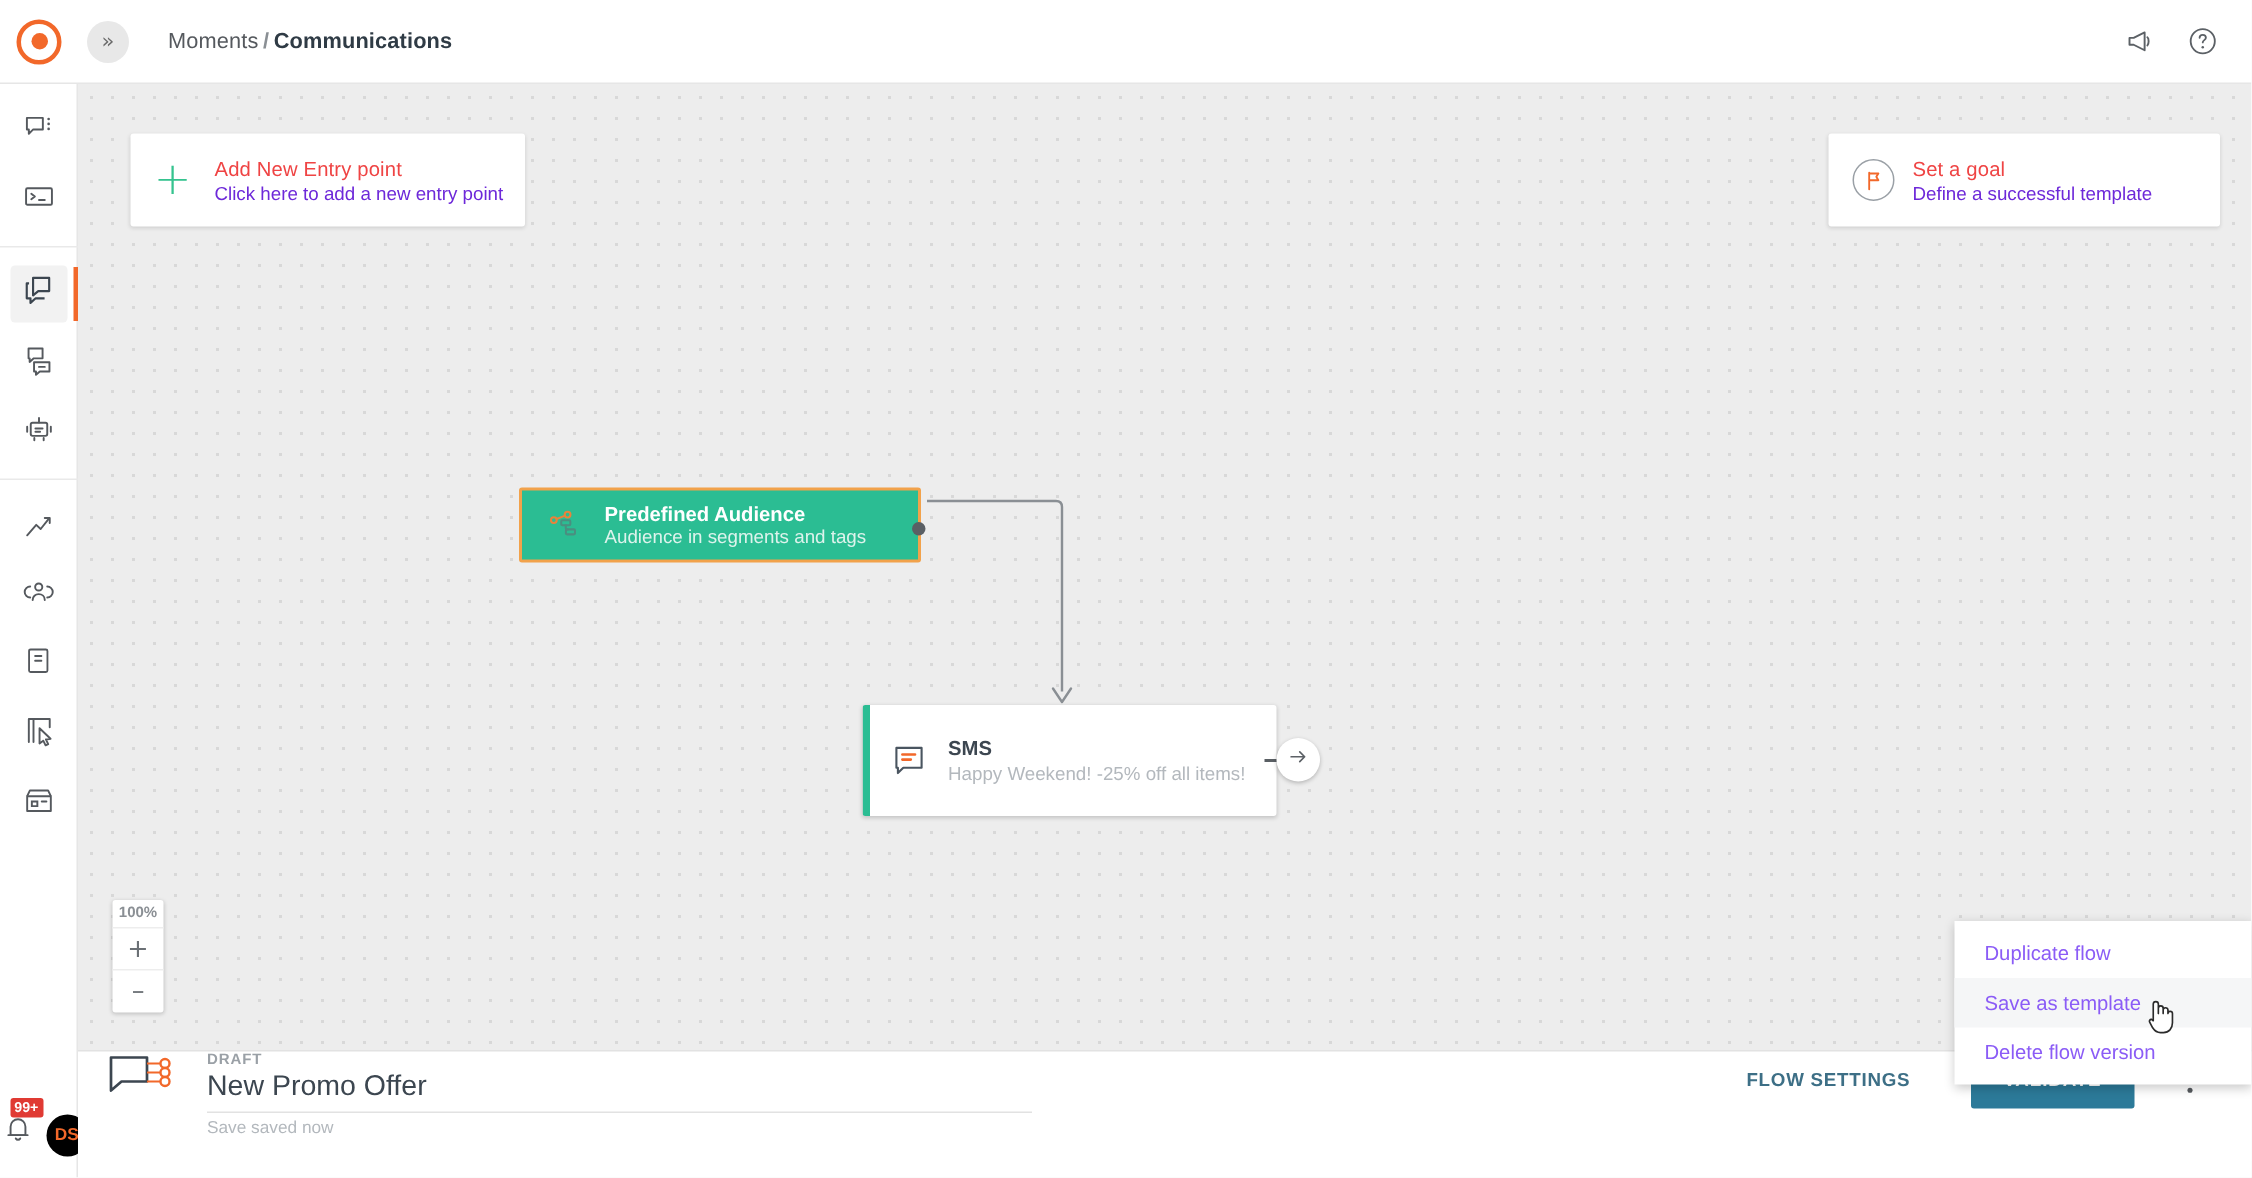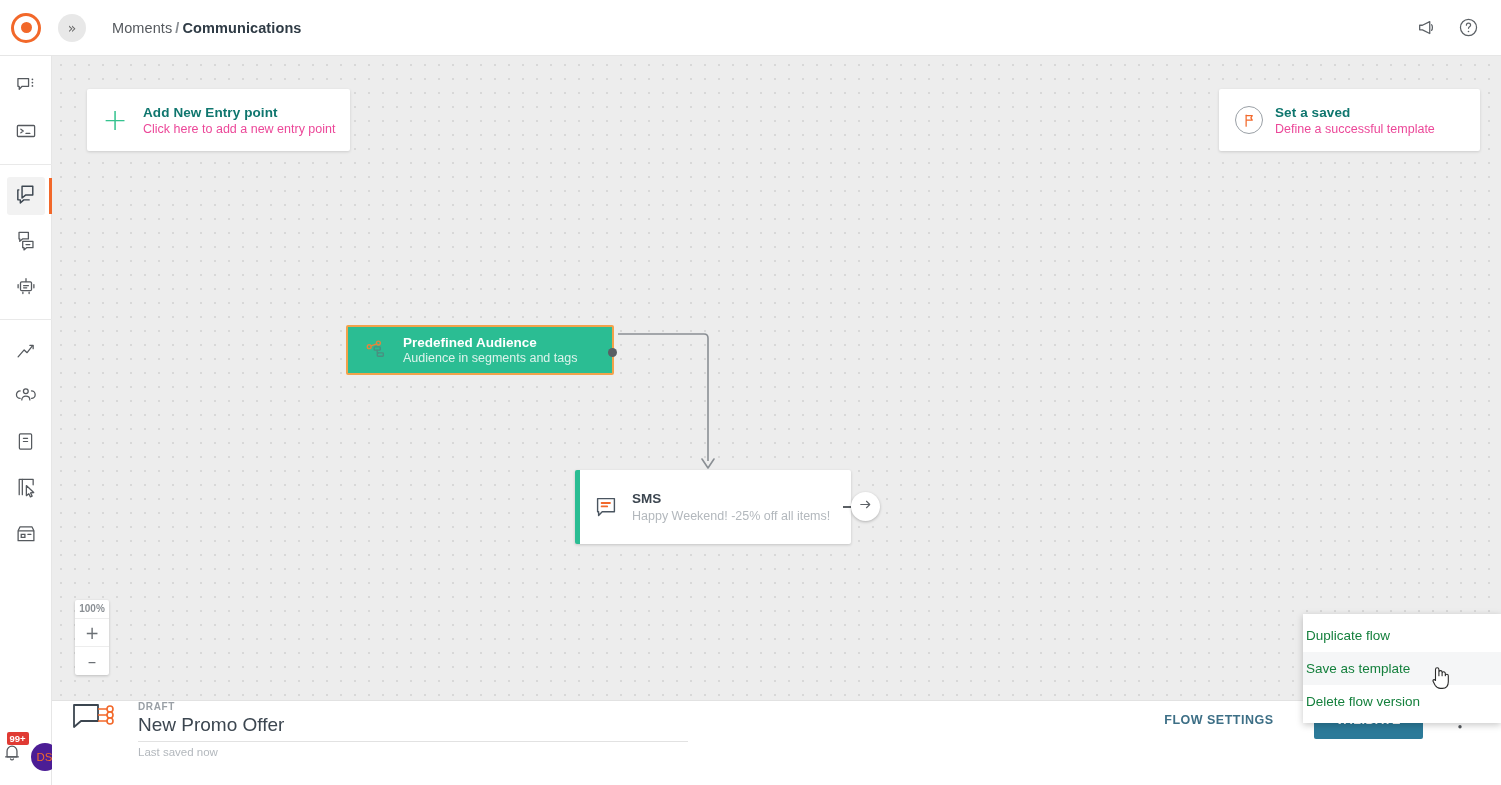--- a/index.html
+++ b/index.html
@@ -52,44 +52,44 @@
   .sb-item.active::after {
     content: ""; position: absolute; right: -7px; top: 1px; width: 3px; height: 36px; background: #f2682a;
   }
   .sb-bottom { margin-top: auto; display: flex; align-items: center; padding-bottom: 14px; }
   .bell-wrap { position: relative; width: 38px; height: 38px; display:flex; align-items:center; justify-content:center; cursor:pointer;}
   .badge {
     position: absolute; top: -1px; left: 14px; background: #e03a33; color: #fff;
     font-size: 9.5px; font-weight: 700; border-radius: 2px; padding: 1px 3px; line-height: 11px;
   }
   .avatar {
-    width: 28px; height: 28px; border-radius: 50%; background: #4c1d95;
-    color: #f2682a; font-size: 11.5px; font-weight: 400;
+    width: 28px; height: 28px; border-radius: 50%; background: #000000;
+    color: #f2682a; font-size: 11.5px; font-weight: 700;
     display: flex; align-items: center; justify-content: center; margin-top: 10px; cursor: pointer;
   }
 
   
   .canvas {
     position: absolute; left: 52px; top: 56px; width: 1449px; height: 655px;
     background-color: #ededed;
     background-image: radial-gradient(#d8d8d8 1.1px, transparent 1.1px);
     background-size: 14px 14px;
     background-position: 2px 2px;
     overflow: hidden;
   }
 
   
   .card-entry {
     position: absolute; left: 35px; top: 33px; width: 263px; height: 62px;
     background: #fff; border-radius: 2px; box-shadow: 0 1px 3px rgba(0,0,0,.14);
     display: flex; align-items: center; cursor: pointer;
   }
   .plus-ic { width: 56px; text-align: center; color: #35c38f; font-size: 30px; font-weight: 300; line-height: 1; font-family: "DejaVu Sans", sans-serif;}
-  .c-title { font-size: 13.5px; font-weight: 700; color: #0f766e; letter-spacing: .1px;}
-  .c-sub { font-size: 12.5px; color: #ec4899; margin-top: 2px;}
+  .c-title { font-size: 13.5px; font-weight: 400; color: #ef4444; letter-spacing: .1px;}
+  .c-sub { font-size: 12.5px; color: #6d28d9; margin-top: 2px;}
 
   .card-goal {
     position: absolute; right: 21px; top: 33px; width: 261px; height: 62px;
     background: #fff; border-radius: 2px; box-shadow: 0 1px 3px rgba(0,0,0,.14);
     display: flex; align-items: center; cursor: pointer;
   }
   .goal-ic {
     width: 28px; height: 28px; border-radius: 50%; border: 1px solid #9aa0a6;
     margin-left: 16px; margin-right: 12px; display: flex; align-items: center; justify-content: center; flex: none;
   }
@@ -132,21 +132,21 @@
   .zlabel { font-size: 10px; font-weight: 700; color: #8a8f94; text-align: center; padding: 3px 0 4px; border-bottom: 1px solid #ededed;}
   .zbtn { height: 28px; display: flex; align-items: center; justify-content: center; color: #6b7075; cursor: pointer; font-size: 17px; font-family: "DejaVu Sans", sans-serif;}
   .zbtn.top { border-bottom: 1px solid #ededed; }
 
   
   .ctxmenu {
     position: absolute; left: 1303px; top: 614px; width: 198px;
     background: #fff; box-shadow: 0 2px 7px rgba(0,0,0,.22); z-index: 60;
     padding: 5px 0;
   }
-  .ctxitem { height: 33px; display: flex; align-items: center; padding-left: 3px; font-size: 13.5px; color: #15803d; cursor: pointer; }
+  .ctxitem { height: 33px; display: flex; align-items: center; padding-left: 20px; font-size: 13.5px; color: #8b5cf6; cursor: pointer; }
   .ctxitem.hover { background: #f5f6f7; }
   .cursor-ic { position: absolute; left: 1430px; top: 664px; z-index: 70; pointer-events: none;}
 
   
   .bottombar {
     position: absolute; left: 52px; top: 700px; width: 1449px; height: 74px;
     background: #fff; border-top: 1px solid #e2e2e2; display: flex; align-items: flex-start; z-index: 50;
   }
   .flow-ic { width: 86px; display: flex; align-items: center; justify-content: center; }
   .flow-meta { width: 560px; }
@@ -315,21 +315,21 @@
     </div>
 
     <div class="card-goal">
       <div class="goal-ic">
         <svg width="15" height="15" viewBox="0 0 24 24" fill="none" stroke="#f2682a" stroke-width="2">
           <path d="M6.6 21V3.4" stroke-linecap="round"></path>
           <path d="M6.6 4.2h9.8l-2.2 3.6 2.2 3.6H6.6" stroke-linejoin="round"></path>
         </svg>
       </div>
       <div>
-        <div class="c-title">Set a saved</div>
+        <div class="c-title">Set a goal</div>
         <div class="c-sub">Define a successful template</div>
       </div>
     </div>
 
     <svg style="position:absolute;left:0;top:0;width:1449px;height:655px;pointer-events:none;">
       <path d="M566 278 H652 Q656 278 656 282 V405" fill="none" stroke="#8a8f94" stroke-width="1.6"></path>
       <path d="M650 403 L656 412 L662 403" fill="none" stroke="#8a8f94" stroke-width="1.6" stroke-linecap="round" stroke-linejoin="round"></path>
     </svg>
 
     <div class="node-aud">
@@ -395,21 +395,21 @@
         <path d="M4 4h24v16h-17l-7 6V4z" stroke="#3c4650" stroke-width="1.8" stroke-linejoin="round"></path>
         <path d="M28 8h9M28 14h9M28 20h9" stroke="#f2682a" stroke-width="1.4"></path>
         <circle cx="40" cy="8" r="3" stroke="#f2682a" stroke-width="1.6" fill="#fff"></circle>
         <circle cx="40" cy="14" r="3" stroke="#f2682a" stroke-width="1.6" fill="#fff"></circle>
         <circle cx="40" cy="20" r="3" stroke="#f2682a" stroke-width="1.6" fill="#fff"></circle>
       </svg>
     </div>
     <div class="flow-meta">
       <div class="draft">DRAFT</div>
       <input class="flowname" value="New Promo Offer" style="">
-      <div class="saved">Last saved now</div>
+      <div class="saved">Save saved now</div>
     </div>
     <div class="bb-right">
       <div class="flowsettings">FLOW SETTINGS</div>
       <button class="validate">VALIDATE</button>
       <div class="kebab">
         <svg width="4" height="18" viewBox="0 0 4 18" fill="#55595e">
           <circle cx="2" cy="2.2" r="1.7"></circle>
             <circle cx="2" cy="9" r="1.7"></circle>
             <circle cx="2" cy="15.8" r="1.7"></circle>
         </svg>

